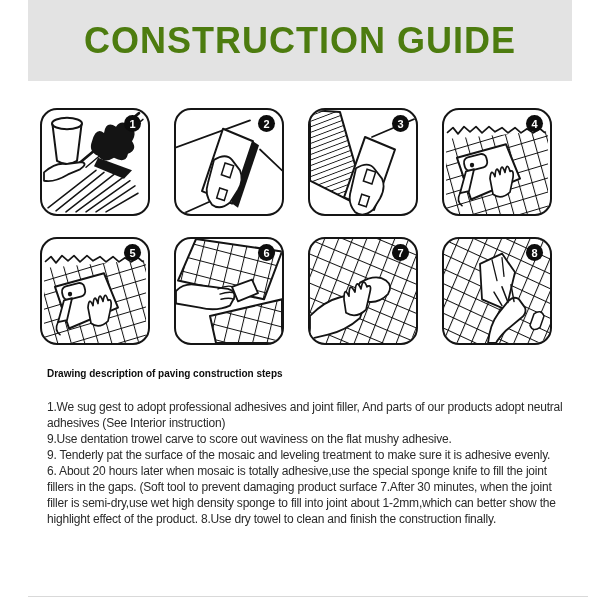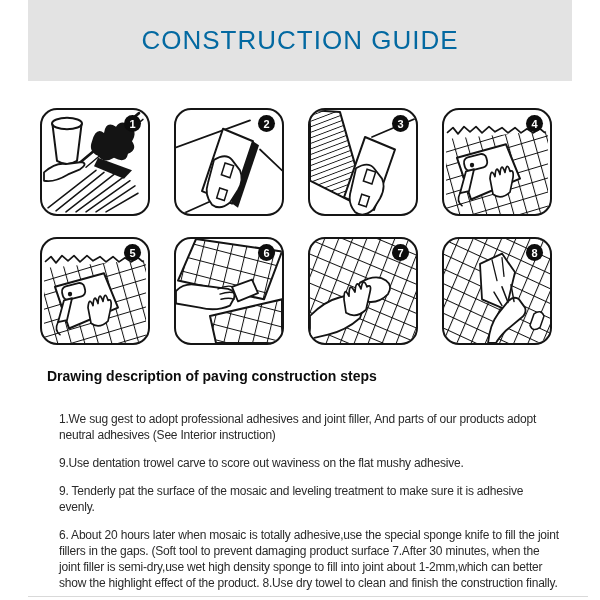--- a/index.html
+++ b/index.html
@@ -5,45 +5,45 @@
   html,body{margin:0;padding:0;}
   body{
     width:600px;height:600px;position:relative;background:#ffffff;
     font-family:"Liberation Sans", sans-serif;overflow:hidden;
   }
   .header-band{
     position:absolute;left:28px;top:0;width:544px;height:81px;
     background:#e3e3e3;display:flex;align-items:center;justify-content:center;
   }
   .header-title{
-    font-size:26px;font-weight:400;color:#0369a1;letter-spacing:1px;
+    font-size:36px;font-weight:700;color:#4d7c0f;letter-spacing:1px;
   }
   .panels-grid{
     position:absolute;left:40px;top:108px;width:512px;
     display:grid;grid-template-columns:repeat(4,110px);grid-template-rows:108px 108px;
     justify-content:space-between;row-gap:21px;
   }
   .panel{
     position:relative;width:110px;height:108px;box-sizing:border-box;
     border:2.5px solid #151515;border-radius:17px;background:#fff;overflow:hidden;
   }
   .panel svg{position:absolute;left:0;top:0;width:100%;height:100%;}
   .badge{
     position:absolute;top:5px;right:7px;width:17px;height:17px;border-radius:50%;
     background:#0d0d0d;color:#ffffff;font-size:11px;font-weight:700;
     display:flex;align-items:center;justify-content:center;z-index:2;
   }
   .section-heading{
-    position:absolute;left:47px;top:368px;font-size:14px;font-weight:700;color:#0d0d0d;
+    position:absolute;left:47px;top:368px;font-size:10px;font-weight:700;color:#0d0d0d;
   }
   .steps{
     position:absolute;left:47px;top:399px;width:524px;
     font-size:12px;line-height:16px;color:#2a2a2a;letter-spacing:-0.2px;
   }
-  .step{margin:12px;}
+  .step{margin:0;}
   .bottom-divider{
     position:absolute;left:28px;top:596px;width:560px;height:1px;background:#d9d9d9;
   }
 </style>
 </head>
 <body>
 
 <div class="header-band">
   <div class="header-title">CONSTRUCTION GUIDE</div>
 </div>

